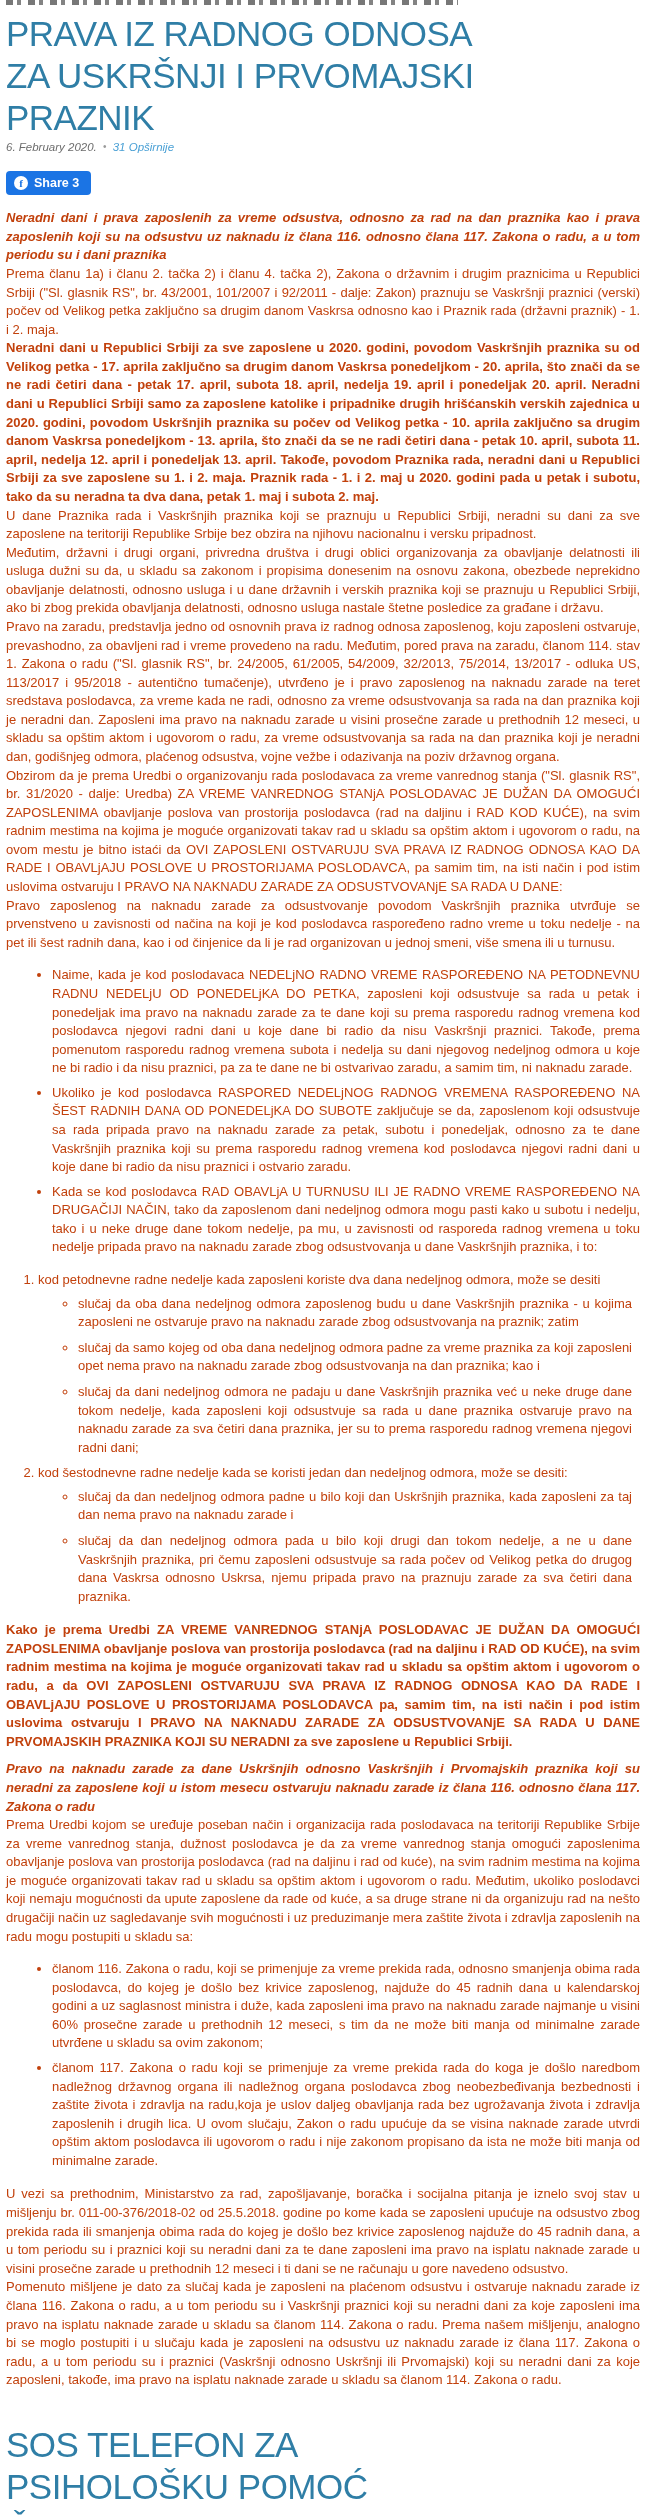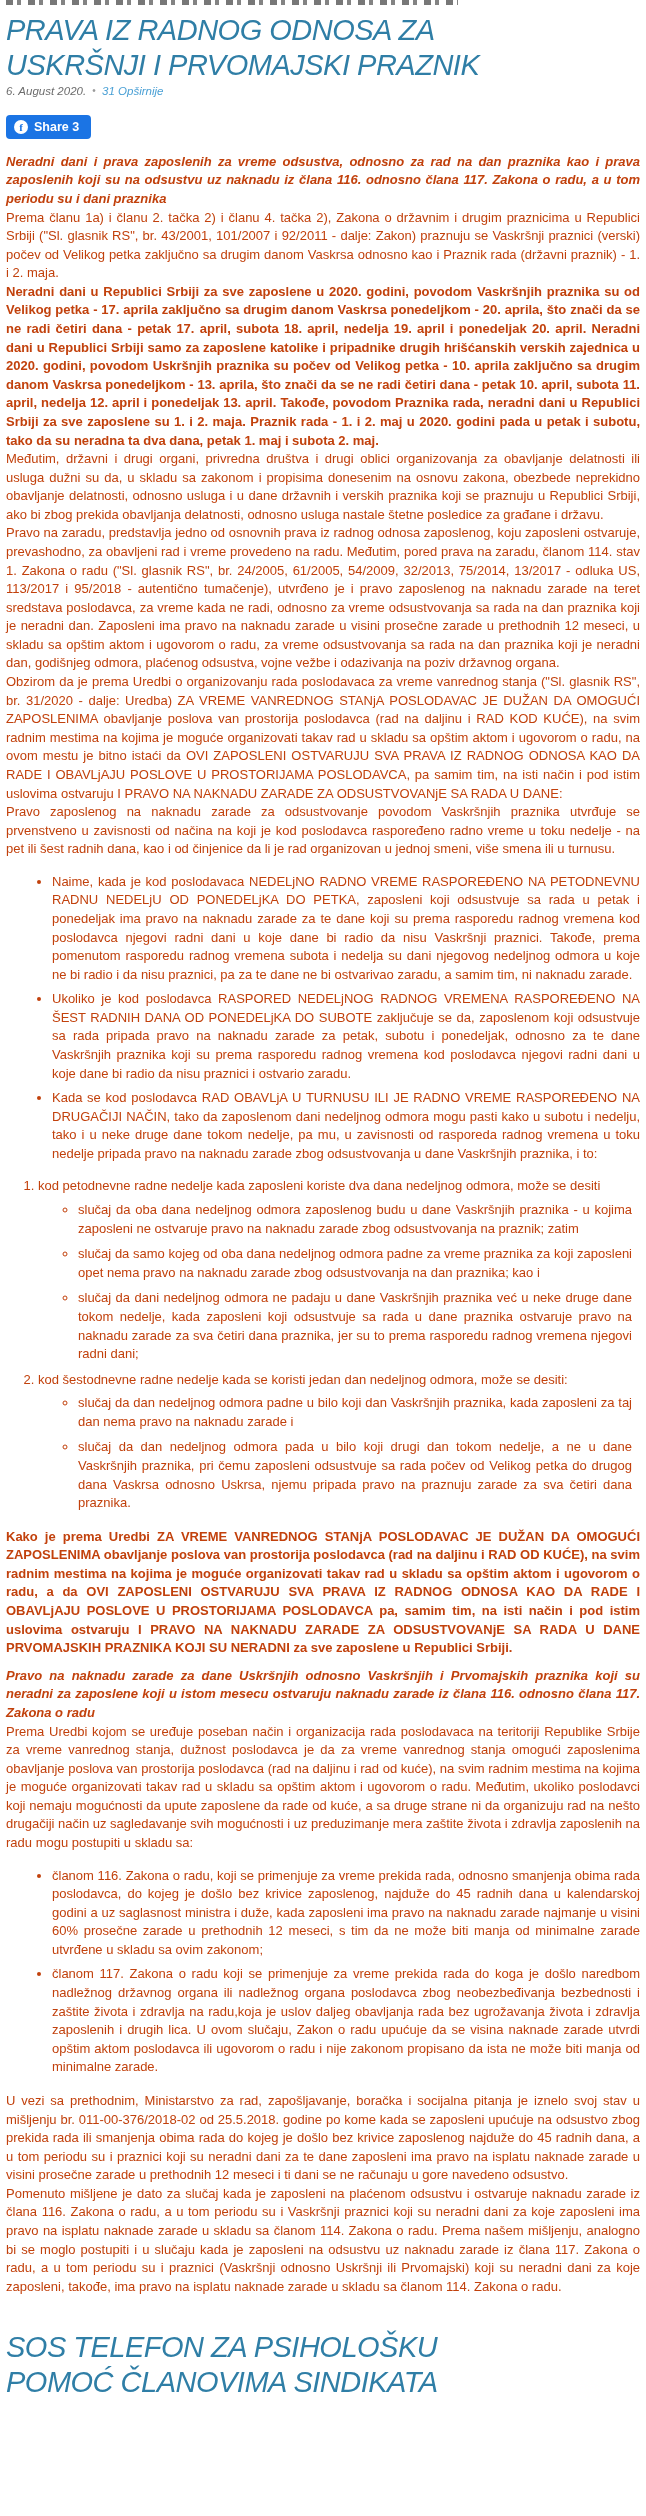--- a/index.html
+++ b/index.html
@@ -3,22 +3,22 @@
 <meta charset="utf-8">
 <style>
   html,body{margin:0;padding:0;background:#ffffff;}
   body{width:646px;font-family:"Liberation Sans", sans-serif;-webkit-font-smoothing:antialiased;}
   .page{width:646px;box-sizing:border-box;padding:0 6px 60px 6px;}
   .top-crop{height:5px;width:452px;margin-top:0;
     background:repeating-linear-gradient(90deg,#4a4a4a 0 7px,transparent 7px 11px,#5a5a5a 11px 15px,transparent 15px 22px);
     opacity:.75;}
   article{display:block;}
   .article-2{margin-top:34px;}
-  .article-title{color:#2f7ea6;font-size:29px;line-height:1.2;font-weight:normal;letter-spacing:-.5px;
-    margin:8px 0 2px 0;max-width:492px;font-style:italic;}
+  .article-title{color:#2f7ea6;font-size:35px;line-height:1.2;font-weight:normal;letter-spacing:-.5px;
+    margin:8px 0 2px 0;max-width:492px;}
   .meta{font-style:italic;font-size:11.5px;color:#6d6d6d;margin:2px 0 12px 0;}
   .meta .sep{color:#9a9a9a;font-style:normal;margin:0 3px;font-size:10px;vertical-align:1px;}
   .meta .readmore{color:#4aa0d5;text-decoration:none;cursor:pointer;text-align:right;}
   .share-btn{display:inline-flex;align-items:center;gap:6px;background:#1b74e4;color:#fff;
     font-family:"Liberation Sans",sans-serif;font-size:12.5px;font-weight:bold;border:none;border-radius:4px;
     padding:4px 12px 4px 8px;margin:6px 0 14px 0;cursor:pointer;line-height:1.3;}
   .fb-circle{width:14px;height:14px;background:#fff;color:#1b74e4;border-radius:50%;
     display:inline-flex;align-items:center;justify-content:center;font-weight:bold;font-size:11px;
     font-family:"Liberation Serif",serif;}
   .article-body{color:#c2410c;font-size:13px;line-height:1.43;text-align:justify;}
@@ -37,49 +37,50 @@
 </head>
 <body>
 
 <div class="page">
 
   <div class="top-crop"></div>
 
   <article class="article-1">
     <h1 class="article-title">PRAVA IZ RADNOG ODNOSA ZA USKRŠNJI I PRVOMAJSKI PRAZNIK</h1>
     <div class="meta">
-      <span>6. August 2020.</span>
+      <span>6. February 2020.</span>
       <span class="sep">•</span>
       <a class="readmore">31 Opširnije</a>
     </div>
     <button class="share-btn">
       <span class="fb-circle">f</span>
       <span>Share 3</span>
     </button>
     <div class="article-body">
         <p class="para bold-italic">Neradni dani i prava zaposlenih za vreme odsustva, odnosno za rad na dan praznika kao i prava zaposlenih koji su na odsustvu uz naknadu iz člana 116. odnosno člana 117. Zakona o radu, a u tom periodu su i dani praznika</p>
         <p class="para">Prema članu 1a) i članu 2. tačka 2) i članu 4. tačka 2), Zakona o državnim i drugim praznicima u Republici Srbiji ("Sl. glasnik RS", br. 43/2001, 101/2007 i 92/2011 - dalje: Zakon) praznuju se Vaskršnji praznici (verski) počev od Velikog petka zaključno sa drugim danom Vaskrsa odnosno kao i Praznik rada (državni praznik) - 1. i 2. maja.</p>
         <p class="para bold">Neradni dani u Republici Srbiji za sve zaposlene u 2020. godini, povodom Vaskršnjih praznika su od Velikog petka - 17. aprila zaključno sa drugim danom Vaskrsa ponedeljkom - 20. aprila, što znači da se ne radi četiri dana - petak 17. april, subota 18. april, nedelja 19. april i ponedeljak 20. april. Neradni dani u Republici Srbiji samo za zaposlene katolike i pripadnike drugih hrišćanskih verskih zajednica u 2020. godini, povodom Uskršnjih praznika su počev od Velikog petka - 10. aprila zaključno sa drugim danom Vaskrsa ponedeljkom - 13. aprila, što znači da se ne radi četiri dana - petak 10. april, subota 11. april, nedelja 12. april i ponedeljak 13. april. Takođe, povodom Praznika rada, neradni dani u Republici Srbiji za sve zaposlene su 1. i 2. maja. Praznik rada - 1. i 2. maj u 2020. godini pada u petak i subotu, tako da su neradna ta dva dana, petak 1. maj i subota 2. maj.</p>
+        <p class="para">U dane Praznika rada i Vaskršnjih praznika koji se praznuju u Republici Srbiji, neradni su dani za sve zaposlene na teritoriji Republike Srbije bez obzira na njihovu nacionalnu i versku pripadnost.</p>
         <p class="para">Međutim, državni i drugi organi, privredna društva i drugi oblici organizovanja za obavljanje delatnosti ili usluga dužni su da, u skladu sa zakonom i propisima donesenim na osnovu zakona, obezbede neprekidno obavljanje delatnosti, odnosno usluga i u dane državnih i verskih praznika koji se praznuju u Republici Srbiji, ako bi zbog prekida obavljanja delatnosti, odnosno usluga nastale štetne posledice za građane i državu.</p>
         <p class="para">Pravo na zaradu, predstavlja jedno od osnovnih prava iz radnog odnosa zaposlenog, koju zaposleni ostvaruje, prevashodno, za obavljeni rad i vreme provedeno na radu. Međutim, pored prava na zaradu, članom 114. stav 1. Zakona o radu ("Sl. glasnik RS", br. 24/2005, 61/2005, 54/2009, 32/2013, 75/2014, 13/2017 - odluka US, 113/2017 i 95/2018 - autentično tumačenje), utvrđeno je i pravo zaposlenog na naknadu zarade na teret sredstava poslodavca, za vreme kada ne radi, odnosno za vreme odsustvovanja sa rada na dan praznika koji je neradni dan. Zaposleni ima pravo na naknadu zarade u visini prosečne zarade u prethodnih 12 meseci, u skladu sa opštim aktom i ugovorom o radu, za vreme odsustvovanja sa rada na dan praznika koji je neradni dan, godišnjeg odmora, plaćenog odsustva, vojne vežbe i odazivanja na poziv državnog organa.</p>
         <p class="para">Obzirom da je prema Uredbi o organizovanju rada poslodavaca za vreme vanrednog stanja ("Sl. glasnik RS", br. 31/2020 - dalje: Uredba) ZA VREME VANREDNOG STANjA POSLODAVAC JE DUŽAN DA OMOGUĆI ZAPOSLENIMA obavljanje poslova van prostorija poslodavca (rad na daljinu i RAD KOD KUĆE), na svim radnim mestima na kojima je moguće organizovati takav rad u skladu sa opštim aktom i ugovorom o radu, na ovom mestu je bitno istaći da OVI ZAPOSLENI OSTVARUJU SVA PRAVA IZ RADNOG ODNOSA KAO DA RADE I OBAVLjAJU POSLOVE U PROSTORIJAMA POSLODAVCA, pa samim tim, na isti način i pod istim uslovima ostvaruju I PRAVO NA NAKNADU ZARADE ZA ODSUSTVOVANjE SA RADA U DANE:</p>
         <p class="para">Pravo zaposlenog na naknadu zarade za odsustvovanje povodom Vaskršnjih praznika utvrđuje se prvenstveno u zavisnosti od načina na koji je kod poslodavca raspoređeno radno vreme u toku nedelje - na pet ili šest radnih dana, kao i od činjenice da li je rad organizovan u jednoj smeni, više smena ili u turnusu.</p>
         <ul class="blist">
           <li>Naime, kada je kod poslodavaca NEDELjNO RADNO VREME RASPOREĐENO NA PETODNEVNU RADNU NEDELjU OD PONEDELjKA DO PETKA, zaposleni koji odsustvuje sa rada u petak i ponedeljak ima pravo na naknadu zarade za te dane koji su prema rasporedu radnog vremena kod poslodavca njegovi radni dani u koje dane bi radio da nisu Vaskršnji praznici. Takođe, prema pomenutom rasporedu radnog vremena subota i nedelja su dani njegovog nedeljnog odmora u koje ne bi radio i da nisu praznici, pa za te dane ne bi ostvarivao zaradu, a samim tim, ni naknadu zarade.</li>
           <li>Ukoliko je kod poslodavca RASPORED NEDELjNOG RADNOG VREMENA RASPOREĐENO NA ŠEST RADNIH DANA OD PONEDELjKA DO SUBOTE zaključuje se da, zaposlenom koji odsustvuje sa rada pripada pravo na naknadu zarade za petak, subotu i ponedeljak, odnosno za te dane Vaskršnjih praznika koji su prema rasporedu radnog vremena kod poslodavca njegovi radni dani u koje dane bi radio da nisu praznici i ostvario zaradu.</li>
           <li>Kada se kod poslodavca RAD OBAVLjA U TURNUSU ILI JE RADNO VREME RASPOREĐENO NA DRUGAČIJI NAČIN, tako da zaposlenom dani nedeljnog odmora mogu pasti kako u subotu i nedelju, tako i u neke druge dane tokom nedelje, pa mu, u zavisnosti od rasporeda radnog vremena u toku nedelje pripada pravo na naknadu zarade zbog odsustvovanja u dane Vaskršnjih praznika, i to:</li>
         </ul>
         <ol class="blist nlist">
           <li>kod petodnevne radne nedelje kada zaposleni koriste dva dana nedeljnog odmora, može se desiti<ul class="sublist">
               <li>slučaj da oba dana nedeljnog odmora zaposlenog budu u dane Vaskršnjih praznika - u kojima zaposleni ne ostvaruje pravo na naknadu zarade zbog odsustvovanja na praznik; zatim</li>
               <li>slučaj da samo kojeg od oba dana nedeljnog odmora padne za vreme praznika za koji zaposleni opet nema pravo na naknadu zarade zbog odsustvovanja na dan praznika; kao i</li>
               <li>slučaj da dani nedeljnog odmora ne padaju u dane Vaskršnjih praznika već u neke druge dane tokom nedelje, kada zaposleni koji odsustvuje sa rada u dane praznika ostvaruje pravo na naknadu zarade za sva četiri dana praznika, jer su to prema rasporedu radnog vremena njegovi radni dani;</li>
             </ul></li>
           <li>kod šestodnevne radne nedelje kada se koristi jedan dan nedeljnog odmora, može se desiti:<ul class="sublist">
-              <li>slučaj da dan nedeljnog odmora padne u bilo koji dan Vaskršnjih praznika, kada zaposleni za taj dan nema pravo na naknadu zarade i</li>
+              <li>slučaj da dan nedeljnog odmora padne u bilo koji dan Uskršnjih praznika, kada zaposleni za taj dan nema pravo na naknadu zarade i</li>
               <li>slučaj da dan nedeljnog odmora pada u bilo koji drugi dan tokom nedelje, a ne u dane Vaskršnjih praznika, pri čemu zaposleni odsustvuje sa rada počev od Velikog petka do drugog dana Vaskrsa odnosno Uskrsa, njemu pripada pravo na praznuju zarade za sva četiri dana praznika.</li>
             </ul></li>
         </ol>
         <p class="para bold">Kako je prema Uredbi ZA VREME VANREDNOG STANjA POSLODAVAC JE DUŽAN DA OMOGUĆI ZAPOSLENIMA obavljanje poslova van prostorija poslodavca (rad na daljinu i RAD OD KUĆE), na svim radnim mestima na kojima je moguće organizovati takav rad u skladu sa opštim aktom i ugovorom o radu, a da OVI ZAPOSLENI OSTVARUJU SVA PRAVA IZ RADNOG ODNOSA KAO DA RADE I OBAVLjAJU POSLOVE U PROSTORIJAMA POSLODAVCA pa, samim tim, na isti način i pod istim uslovima ostvaruju I PRAVO NA NAKNADU ZARADE ZA ODSUSTVOVANjE SA RADA U DANE PRVOMAJSKIH PRAZNIKA KOJI SU NERADNI za sve zaposlene u Republici Srbiji.</p>
         <p class="para bold-italic">Pravo na naknadu zarade za dane Uskršnjih odnosno Vaskršnjih i Prvomajskih praznika koji su neradni za zaposlene koji u istom mesecu ostvaruju naknadu zarade iz člana 116. odnosno člana 117. Zakona o radu</p>
         <p class="para">Prema Uredbi kojom se uređuje poseban način i organizacija rada poslodavaca na teritoriji Republike Srbije za vreme vanrednog stanja, dužnost poslodavca je da za vreme vanrednog stanja omogući zaposlenima obavljanje poslova van prostorija poslodavca (rad na daljinu i rad od kuće), na svim radnim mestima na kojima je moguće organizovati takav rad u skladu sa opštim aktom i ugovorom o radu. Međutim, ukoliko poslodavci koji nemaju mogućnosti da upute zaposlene da rade od kuće, a sa druge strane ni da organizuju rad na nešto drugačiji način uz sagledavanje svih mogućnosti i uz preduzimanje mera zaštite života i zdravlja zaposlenih na radu mogu postupiti u skladu sa:</p>
         <ul class="blist">
           <li>članom 116. Zakona o radu, koji se primenjuje za vreme prekida rada, odnosno smanjenja obima rada poslodavca, do kojeg je došlo bez krivice zaposlenog, najduže do 45 radnih dana u kalendarskoj godini a uz saglasnost ministra i duže, kada zaposleni ima pravo na naknadu zarade najmanje u visini 60% prosečne zarade u prethodnih 12 meseci, s tim da ne može biti manja od minimalne zarade utvrđene u skladu sa ovim zakonom;</li>
           <li>članom 117. Zakona o radu koji se primenjuje za vreme prekida rada do koga je došlo naredbom nadležnog državnog organa ili nadležnog organa poslodavca zbog neobezbeđivanja bezbednosti i zaštite života i zdravlja na radu,koja je uslov daljeg obavljanja rada bez ugrožavanja života i zdravlja zaposlenih i drugih lica. U ovom slučaju, Zakon o radu upućuje da se visina naknade zarade utvrdi opštim aktom poslodavca ili ugovorom o radu i nije zakonom propisano da ista ne može biti manja od minimalne zarade.</li>
         </ul>

